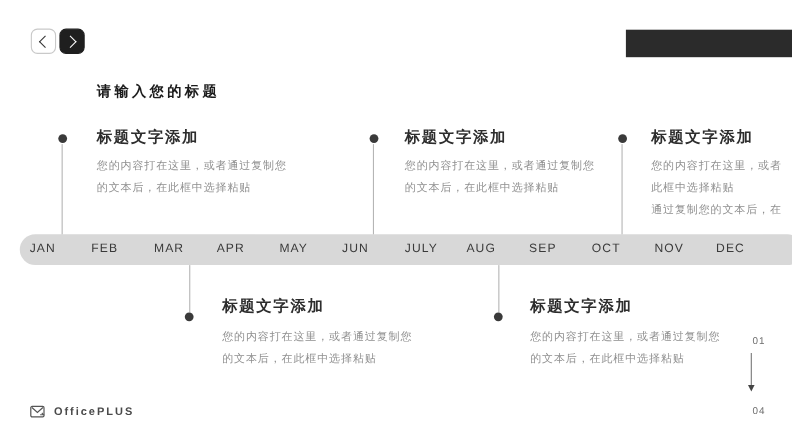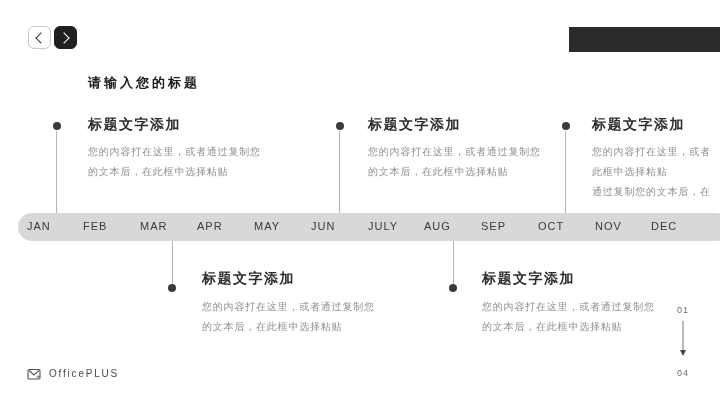--- a/index.html
+++ b/index.html
@@ -46,25 +46,25 @@
   .ms-title{
     position:absolute;font-size:14px;font-weight:bold;color:#2d2d2d;
     letter-spacing:1.5px;white-space:nowrap;
   }
   .ms-body{
     position:absolute;font-size:10px;color:#8f8f8f;letter-spacing:0.8px;
     line-height:20px;white-space:nowrap;
   }
 
   
-  .brand{position:absolute;left:27px;top:368px;display:flex;}
+  .brand{position:absolute;left:27px;top:368px;display:flex;align-items:center;font-weight:bold;}
   .brand-text{font-size:10px;color:#4a4a4a;letter-spacing:1.8px;margin-left:7px;}
 
   .pager-num{
-    position:absolute;left:670px;width:26px;text-align:center;
+    position:absolute;left:670px;width:26px;text-align:right;
     font-size:9px;color:#6d6d6d;letter-spacing:1px;
   }
   .pager-arrow{position:absolute;left:676px;top:320px;}
 </style>
 </head>
 <body>
 
 <div class="nav-btn nav-prev">
   <span class="chev chev-left"></span>
 </div>

